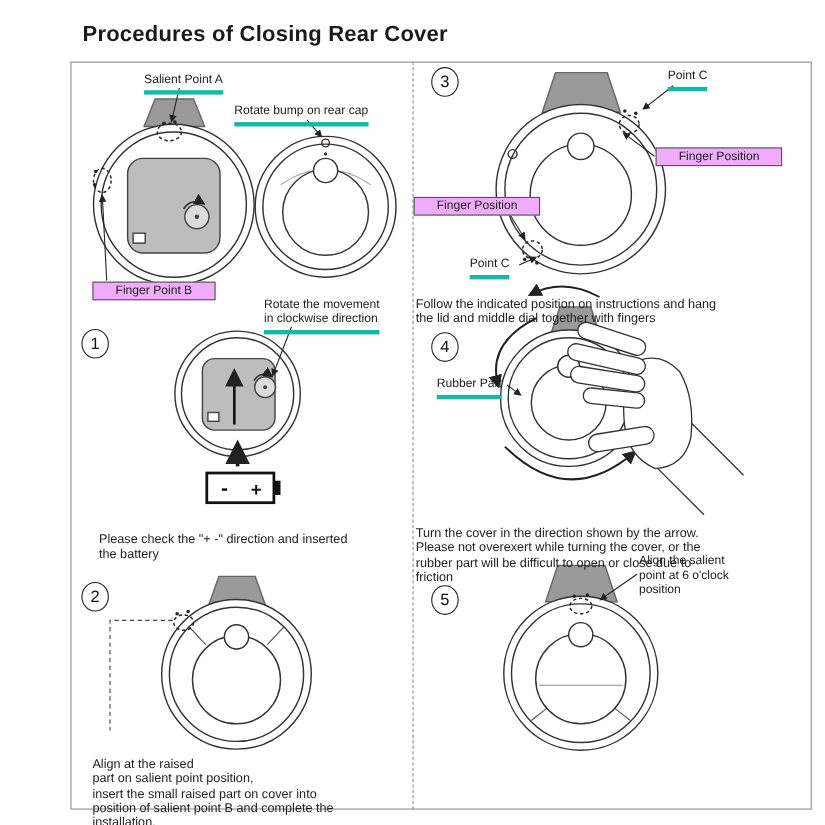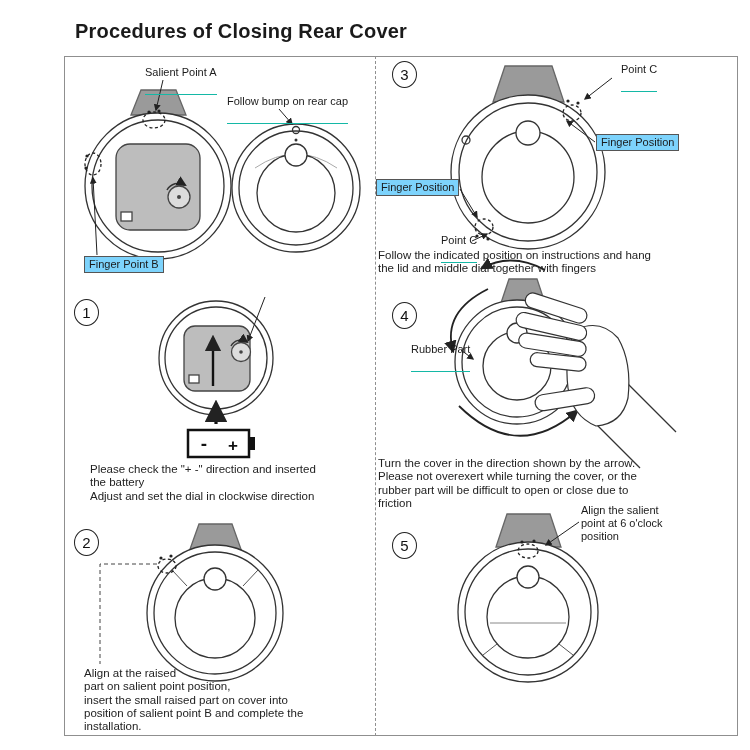--- a/index.html
+++ b/index.html
@@ -4,23 +4,23 @@
 <style>
   * { box-sizing: border-box; }
   html,body { margin:0; padding:0; }
   body { width:750px; height:750px; background:#fff; font-family:"Liberation Sans", sans-serif; color:#1b1b1b; }
   .page { position:relative; width:750px; height:750px; background:#fff; overflow:hidden; }
   .title { position:absolute; left:75px; top:20px; font-size:20px; font-weight:bold; color:#1a1a1a; letter-spacing:.2px; }
   .frame { position:absolute; left:64px; top:56px; width:674px; height:680px; border:1px solid #8f8f8f; }
   .divider { position:absolute; left:375px; top:56px; height:680px; width:0; border-left:1px dashed #8f8f8f; }
   svg.art { position:absolute; left:0; top:0; }
   .lbl { position:absolute; font-size:11px; line-height:1.18; white-space:pre-line; color:#1b1b1b; }
-  .underline { border-bottom:1px solid #14b8a6; padding-bottom:15px;margin-left:14px; }
-  .boxed { border:1px solid #555; padding:1px 4px; background:#7dd3fc;text-align:center; }
-  .cap { position:absolute; font-size:11.5px; line-height:1.16; white-space:pre-line; color:#222; }
+  .underline { border-bottom:4px solid #14b8a6; padding-bottom:3px; }
+  .boxed { border:1px solid #555; padding:1px 20px; background:#f0abfc;text-align:center; }
+  .cap { position:absolute; font-size:11.5px; line-height:1.16; white-space:pre-line; color:#222;margin-top:22px; }
   .stepnum { position:absolute; width:25px; height:27px; border:1.6px solid #222; border-radius:50%; text-align:center; line-height:25px; font-size:15px; color:#111; background:#fff; }
   svg text { font-family:"Liberation Sans", sans-serif; }
 </style>
 </head>
 <body>
 
 <div class="page">
 
   <div class="title">Procedures of Closing Rear Cover</div>
   <div class="frame"></div>
@@ -147,27 +147,28 @@
       <circle cx="528" cy="577" r="11" fill="#fff"></circle>
       <line x1="490" y1="623" x2="566" y2="623" stroke="#888" stroke-width="1"></line>
       <ellipse cx="528" cy="551" rx="10" ry="7" stroke-dasharray="3,2.5" stroke="#222"></ellipse>
       <circle cx="522" cy="542" r="1.6" fill="#222" stroke="none"></circle>
       <circle cx="534" cy="541" r="1.6" fill="#222" stroke="none"></circle>
       <line x1="579" y1="522" x2="546" y2="545" stroke="#222" stroke-width="1" marker-end="url(#arr)"></line>
     </g>
   </svg>
 
   <div class="lbl underline" style="left:131px; top:66px;">Salient Point A</div>
-  <div class="lbl underline" style="left:213px; top:95px;">Follow bump on rear cap</div>
+  <div class="lbl underline" style="left:213px; top:95px;">Rotate bump on rear cap</div>
   <div class="lbl boxed" style="left:84px; top:256px;">Finger Point B</div>
 
   <div class="stepnum" style="left:74px; top:299px;">1</div>
+  <div class="lbl underline" style="left:240px; top:271px;">Rotate the movement
+in clockwise direction</div>
   <div class="cap" style="left:90px; top:463px;">Please check the "+ -" direction and inserted
 the battery</div>
-  <div class="cap" style="left:90px; top:490px;">Adjust and set the dial in clockwise direction</div>
 
   <div class="stepnum" style="left:74px; top:529px;">2</div>
   <div class="cap" style="left:84px; top:667px;">Align at the raised
 part on salient point position,
 insert the small raised part on cover into
 position of salient point B and complete the
 installation.</div>
 
   <div class="stepnum" style="left:392px; top:61px;">3</div>
   <div class="lbl underline" style="left:607px; top:63px;">Point C</div>

